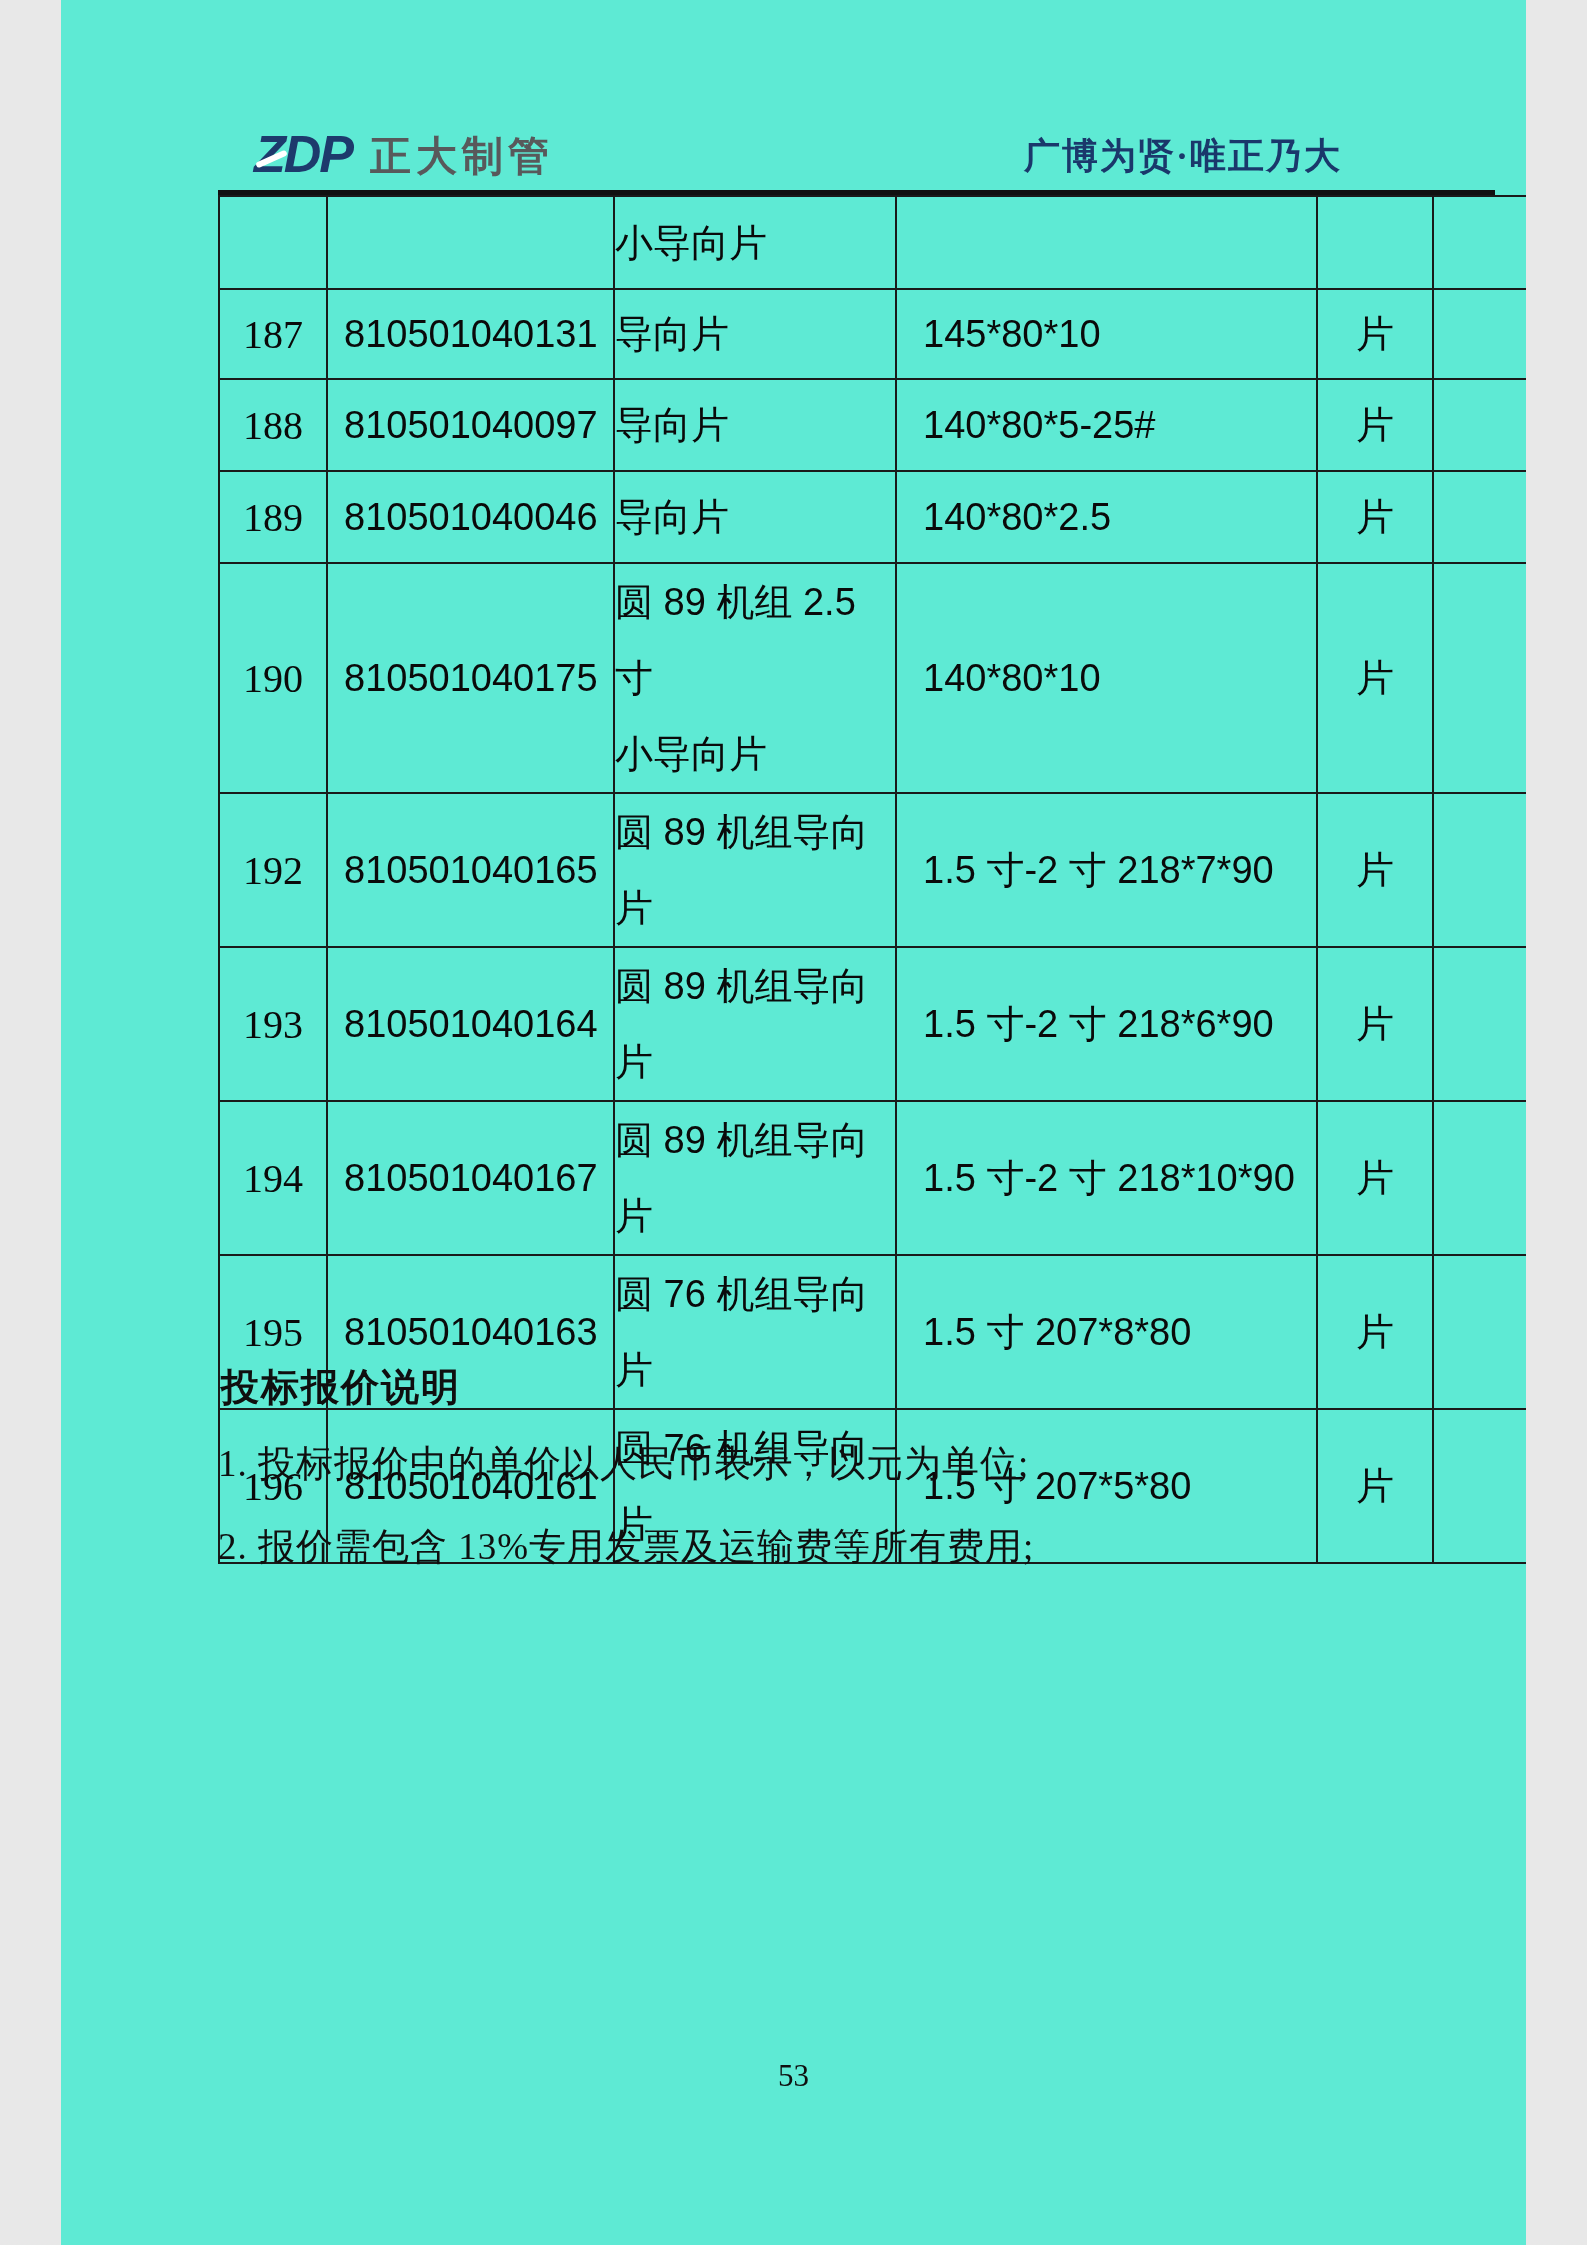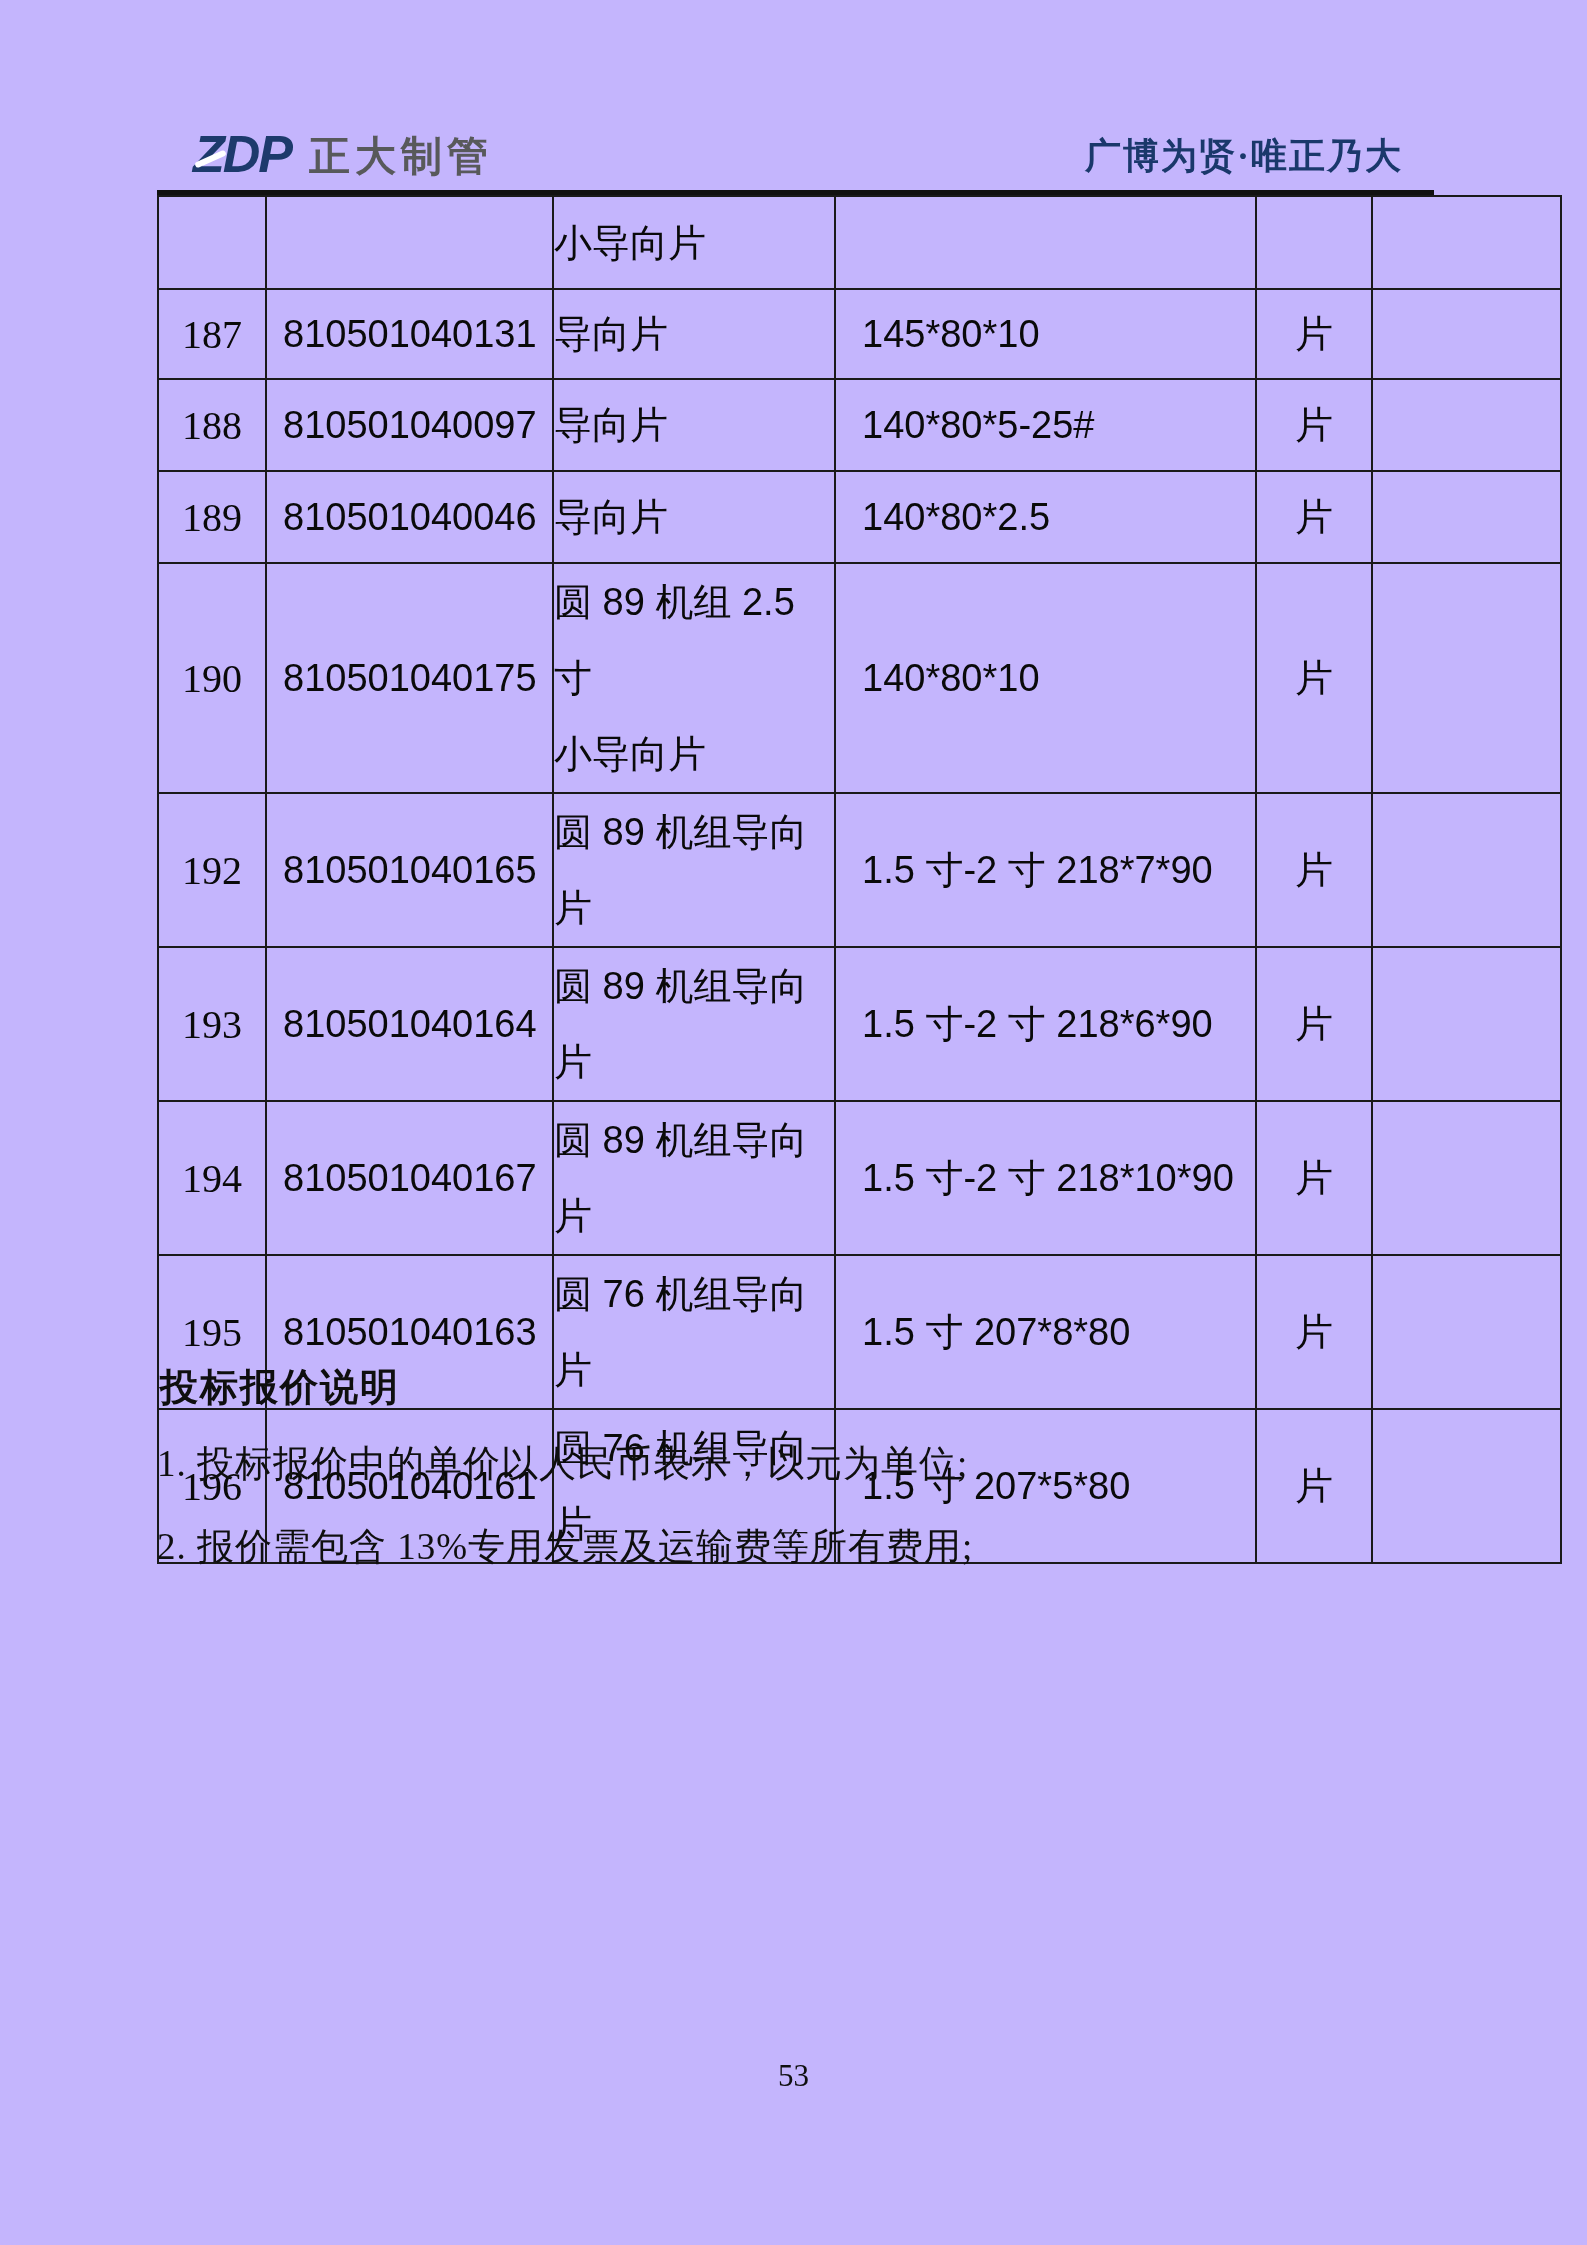--- a/index.html
+++ b/index.html
@@ -1,19 +1,19 @@
 <!DOCTYPE html>
 <html><head>
 <meta charset="utf-8">
 <style>
   html,body{margin:0;padding:0;background:#e8e8e8;}
   .page{
     position:relative;
-    width:1587px;height:2245px;
-    background:#c4b5fd;
+    width:1465px;height:2245px;
+    background:#5eead4;
     margin:0 auto;
     overflow:hidden;
     font-family:"Liberation Serif", serif;
     color:#0f0f0f;
   }
 
   
   .logo{
     position:absolute;left:193px;top:130px;
     display:flex;align-items:flex-end;

